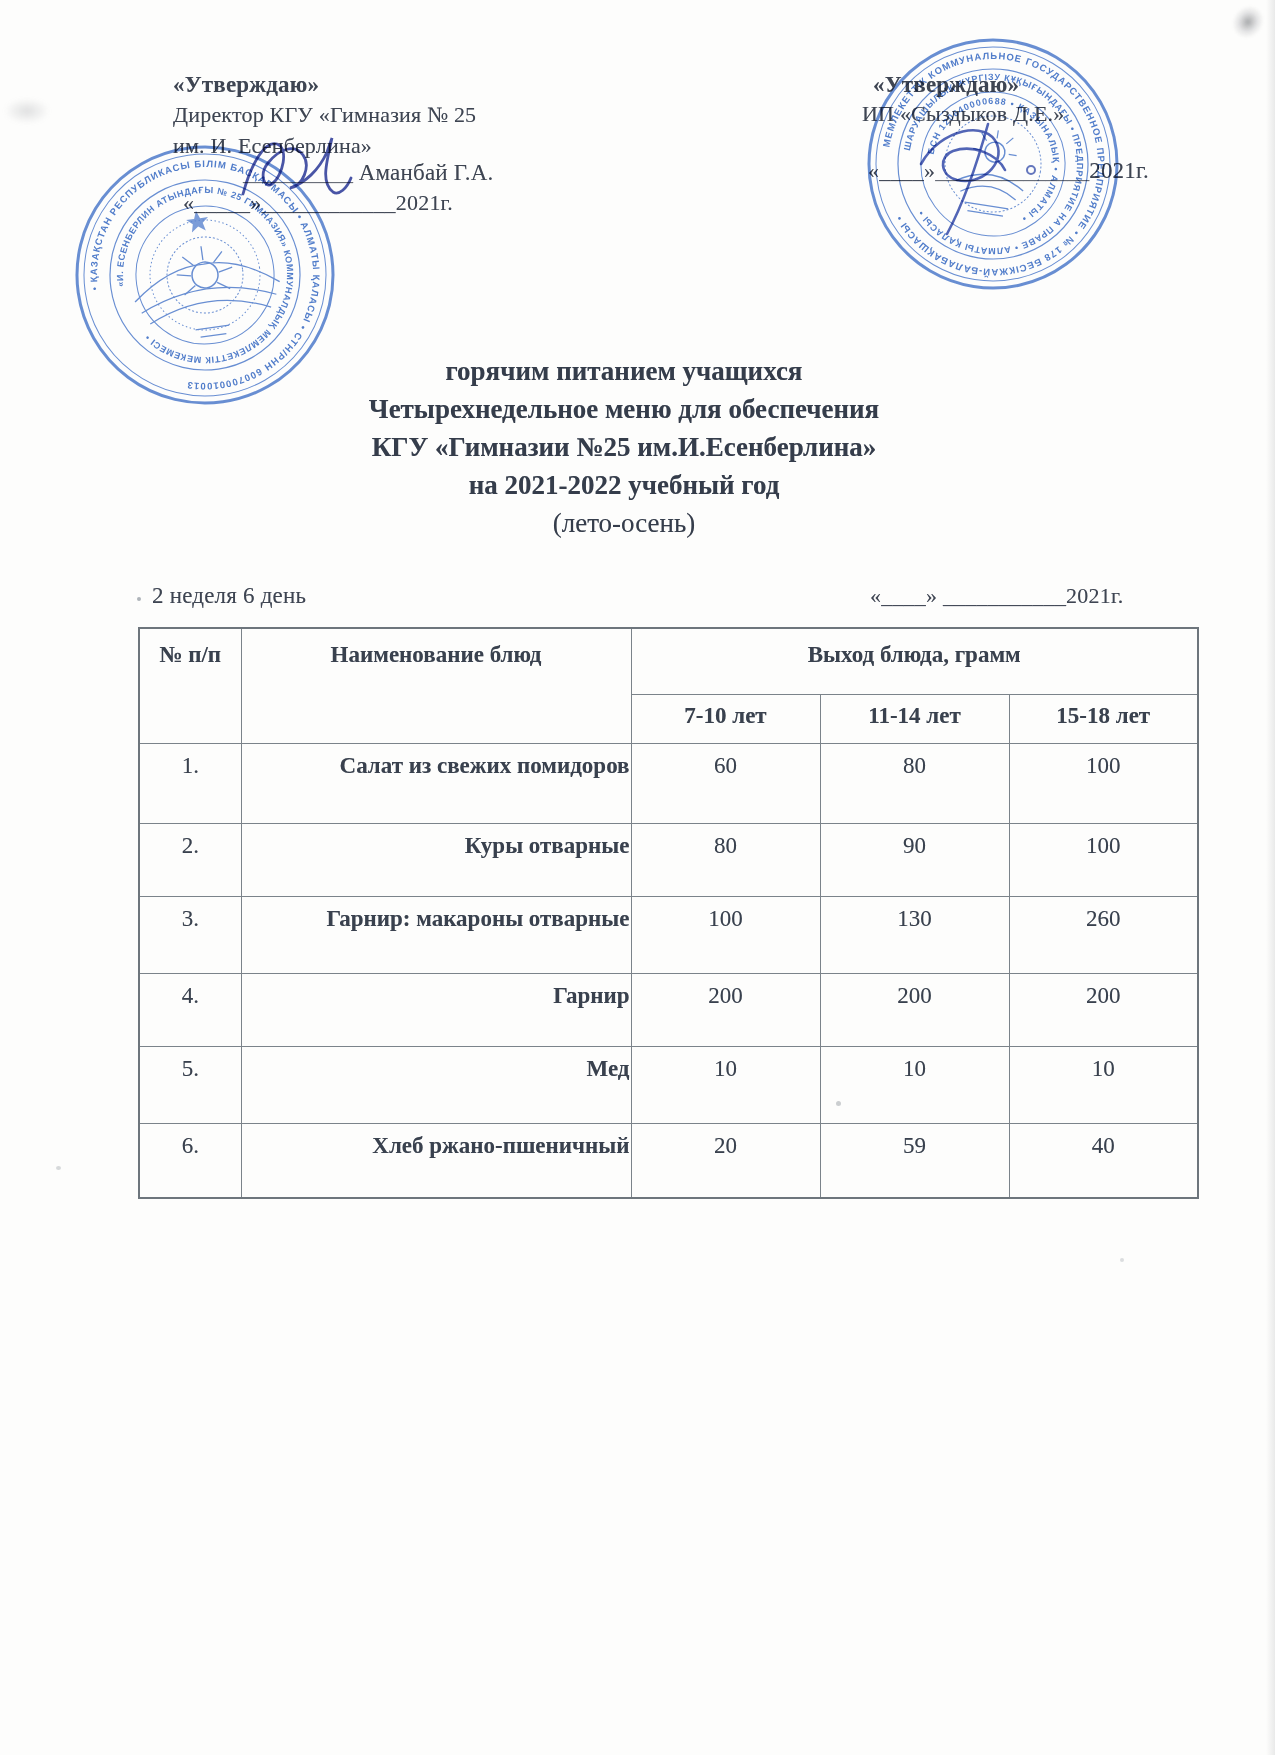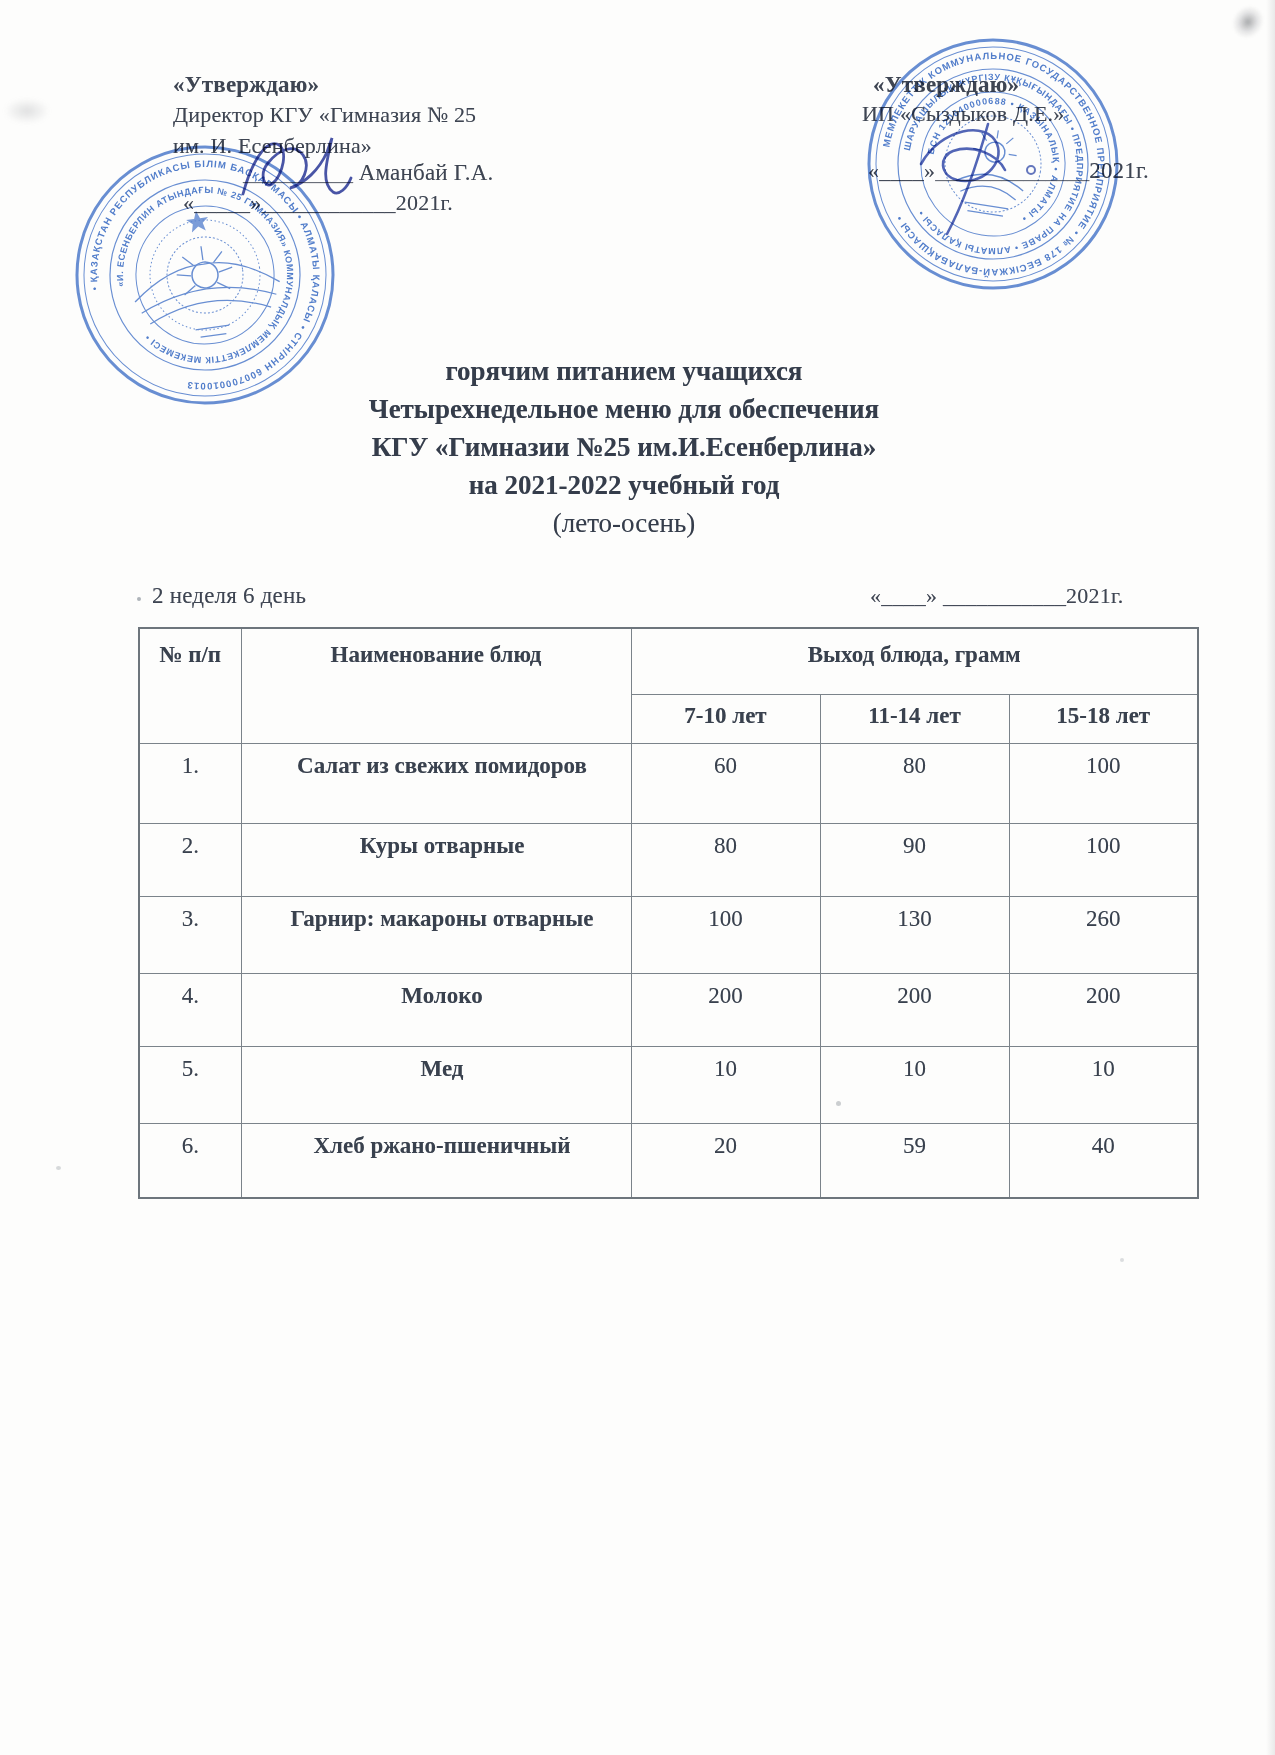--- a/index.html
+++ b/index.html
@@ -31,21 +31,21 @@
   .menu-table th,.menu-table td{
     border:1px solid #7b838a;
     font-size:23px;color:#39414e;vertical-align:top;
     text-shadow:0 0 .5px rgba(57,65,78,.35);
     overflow:hidden;
   }
   .menu-table th{font-weight:bold;text-align:center;padding-top:13px;}
   .menu-table tr.sub th{padding-top:8px;border-top-color:#74a093;}
   .menu-table tbody tr:first-child td{border-top-color:#74a093;}
   .menu-table td.num{text-align:center;padding-top:9px;}
-  .menu-table td.dish{text-align:center;padding-left:13px;padding-top:9px;font-weight:bold;margin-left:31px;}
+  .menu-table td.dish{text-align:right;padding-left:13px;padding-top:9px;font-weight:bold;margin-left:31px;}
   .menu-table td.val{text-align:center;padding-top:9px;margin-left:42px;}
   
   .stamp{z-index:3;mix-blend-mode:multiply;pointer-events:none;}
   .sig{z-index:4;mix-blend-mode:multiply;pointer-events:none;}
   .stamp text{font-family:"Liberation Sans","DejaVu Sans",sans-serif;font-weight:bold;}
   
   .smudge-tr{left:1233px;top:5px;width:30px;height:34px;z-index:5;
     background:radial-gradient(closest-side,rgba(85,88,94,.5),rgba(120,122,128,.18) 60%,transparent);
     transform:rotate(38deg);filter:blur(1px);}
   .edge-right{right:0;top:0;width:9px;height:100%;z-index:5;
@@ -198,21 +198,21 @@
     </tr>
     <tr style="height:77px;">
       <td class="num">3.</td>
       <td class="dish">Гарнир: макароны отварные</td>
       <td class="val">100</td>
       <td class="val">130</td>
       <td class="val">260</td>
     </tr>
     <tr style="height:73px;">
       <td class="num">4.</td>
-      <td class="dish">Молоко</td>
+      <td class="dish">Гарнир</td>
       <td class="val">200</td>
       <td class="val">200</td>
       <td class="val">200</td>
     </tr>
     <tr style="height:77px;">
       <td class="num">5.</td>
       <td class="dish">Мед</td>
       <td class="val">10</td>
       <td class="val">10</td>
       <td class="val">10</td>

